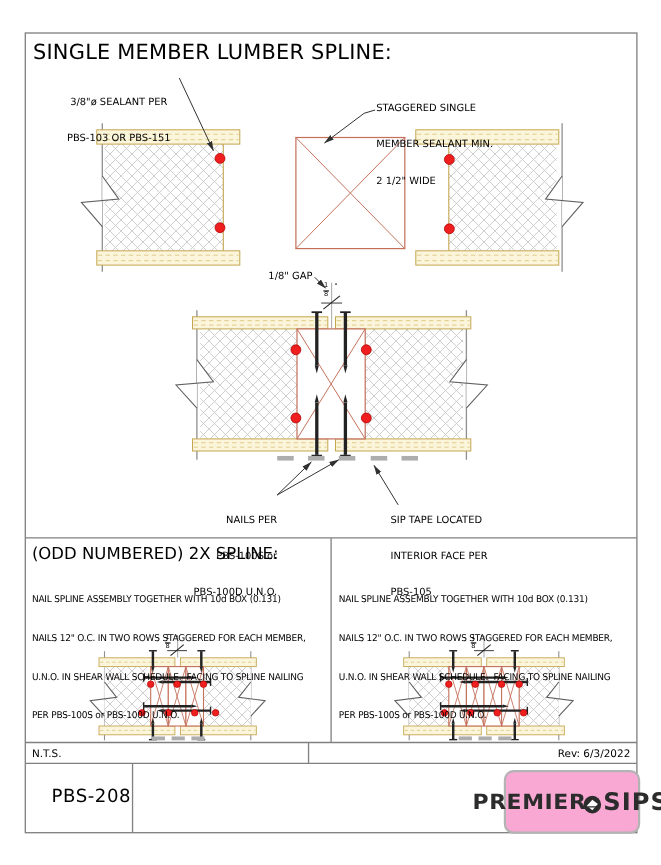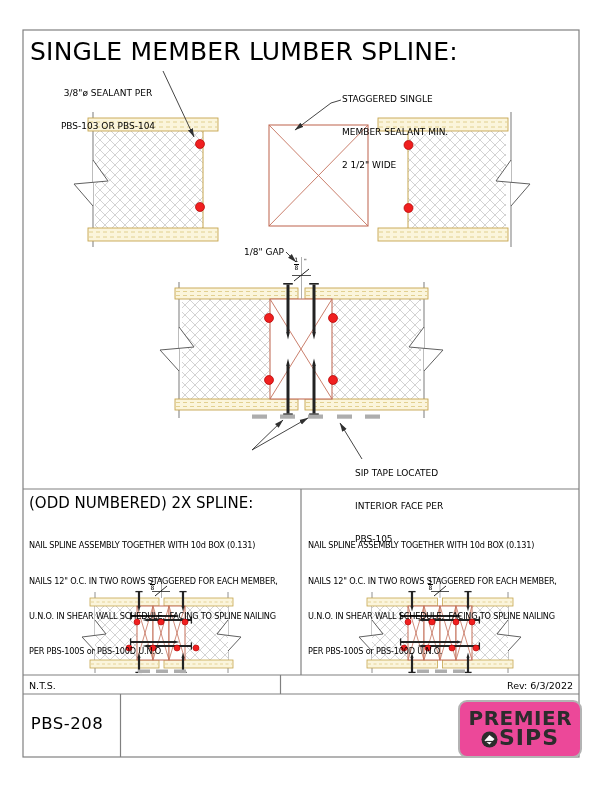--- a/index.html
+++ b/index.html
@@ -1,33 +1,33 @@
 <!DOCTYPE html>
 <html><head>
 <meta charset="utf-8">
 <style>
   html,body{margin:0;padding:0;background:#ffffff;}
   body{width:601px;height:786px;font-family:"DejaVu Sans","Liberation Sans",sans-serif;color:#000;}
   .sheet{position:relative;width:601px;height:786px;background:#fff;overflow:hidden;}
   svg.draw{position:absolute;left:0;top:0;}
   .t{position:absolute;white-space:pre;}
-  .main-title{font-size:25px;letter-spacing:.2px;}
+  .main-title{font-size:19px;letter-spacing:.2px;}
   .co{font-size:9px;line-height:11px;}
   .center{text-align:center;}
   .right{text-align:right;}
   .panel-title{font-size:15px;}
   .panel-body{font-size:8.5px;line-height:11.7px;letter-spacing:-.2px;transform:scaleX(.96);transform-origin:left top;}
   .small{font-size:9.5px;}
   .tb-num{font-size:16.5px;letter-spacing:.5px;}
   .tb-title{font-size:17.5px;letter-spacing:.2px;}
   .dimfrac{position:absolute;display:inline-flex;flex-direction:column;align-items:center;font-size:6px;line-height:6.5px;}
   .dimfrac .fnum{border-bottom:.6px solid #000;padding:0 .5px;}
   .dimunit{position:absolute;font-size:6px;}
   .logo{position:absolute;left:458px;top:700px;width:120px;height:54px;border:2px solid #b3b3b3;
-        border-radius:9px;background:#ec4899;display:flex;flex-direction:column;align-items:center;
+        border-radius:9px;background:#f9a8d4;display:flex;flex-direction:row;align-items:center;
         justify-content:center;gap:0;}
   .brand1{font-size:19px;font-weight:bold;color:#2c2c2c;line-height:17px;letter-spacing:.5px;transform:scaleX(1.05);}
   .brand2{display:flex;align-items:flex-end;line-height:20px;margin-top:1px;}
   .brand2 .sips{font-size:22px;font-weight:bold;color:#2c2c2c;letter-spacing:1px;margin-left:1px;}
 </style>
 </head>
 <body>
 
 <div class="sheet">
 
@@ -293,37 +293,42 @@
       <rect x="435" y="669.5" width="12" height="3.5"></rect>
       <rect x="453" y="669.5" width="12" height="3.5"></rect>
     </g>
   </g>
 </svg>
 
 <div class="t main-title" style="left:30px;top:37px;">SINGLE MEMBER LUMBER SPLINE:</div>
 
 <div class="t co center" style="left:52px;top:66px;width:112px;">
   <div>3/8"ø SEALANT PER</div>
-  <div>PBS-103 OR PBS-104</div>
+  <div>PBS-103 OR PBS-151</div>
 </div>
 
 <div class="t co" style="left:342px;top:72px;">
   <div>STAGGERED SINGLE</div>
   <div>MEMBER SEALANT MIN.</div>
   <div>2 1/2" WIDE</div>
 </div>
 
 <div class="t co right" style="left:222px;top:247px;width:62px;">1/8" GAP</div>
 
 <div class="dimfrac" style="left:294px;top:257px;">
   <span class="fnum">1</span>
   <span class="fden">8</span>
 </div>
 <span class="dimunit" style="left:304px;top:257px;">"</span>
 
+<div class="t co right" style="left:168px;top:446px;width:84px;">
+  <div>NAILS PER</div>
+  <div>PBS-100S or</div>
+  <div>PBS-100D U.N.O.</div>
+</div>
 
 <div class="t co" style="left:355px;top:446px;">
   <div>SIP TAPE LOCATED</div>
   <div>INTERIOR FACE PER</div>
   <div>PBS-105</div>
 </div>
 
 <div class="t panel-title" style="left:29px;top:494px;">(ODD NUMBERED) 2X SPLINE:</div>
 <div class="t panel-body" style="left:29px;top:517px;">
   <div>NAIL SPLINE ASSEMBLY TOGETHER WITH 10d BOX (0.131)</div>
@@ -345,21 +350,21 @@
 </div>
 <div class="dimfrac" style="left:428px;top:577px;">
   <span class="fnum">1</span>
   <span class="fden">8</span>
 </div>
 <span class="dimunit" style="left:437px;top:577px;">"</span>
 
 <div class="t small" style="left:29px;top:680px;">N.T.S.</div>
 <div class="t small right" style="left:400px;top:680px;width:173px;">Rev: 6/3/2022</div>
 
-<div class="t tb-num center" style="left:20px;top:714px;width:94px;">PBS-208</div>
+<div class="t tb-num center" style="left:36px;top:714px;width:94px;">PBS-208</div>
 
 <div class="logo">
   <div class="brand1">PREMIER</div>
   <div class="brand2">
     <svg width="17" height="17" viewBox="0 0 17 17">
       <circle cx="8.5" cy="8.5" r="8" fill="#2c2c2c"></circle>
       <polygon points="3.5,9.5 8.5,4 13.5,8 8.5,13.5" fill="#ffffff"></polygon>
       <line x1="4.5" y1="10.5" x2="12" y2="10.5" stroke="#2c2c2c" stroke-width="1.2"></line>
     </svg>
     <span class="sips">SIPS</span>

